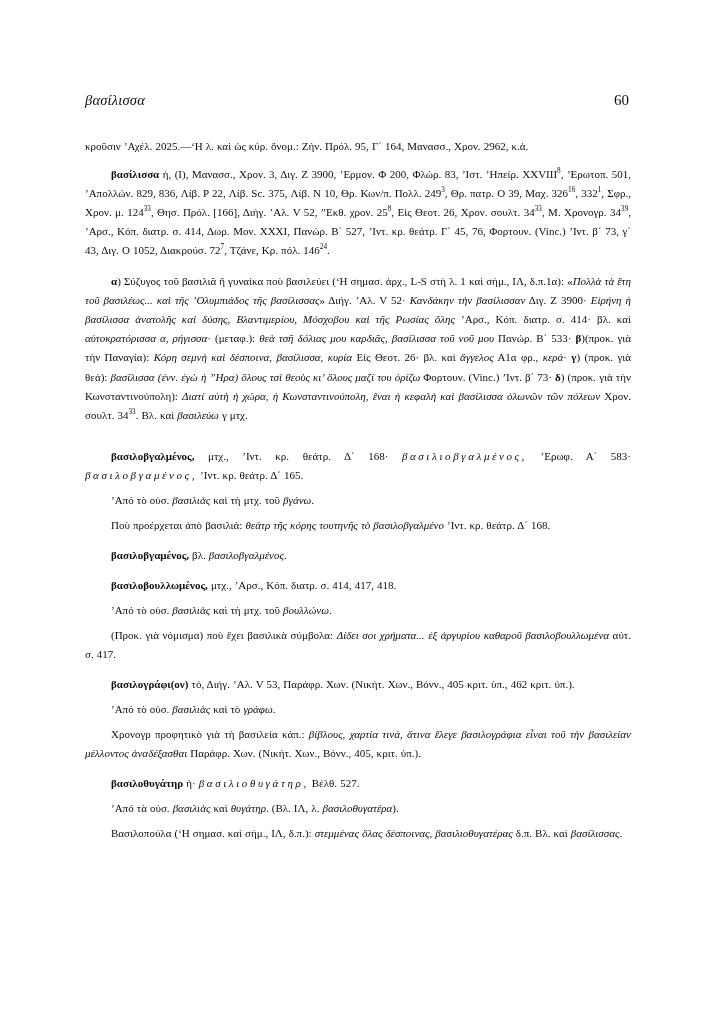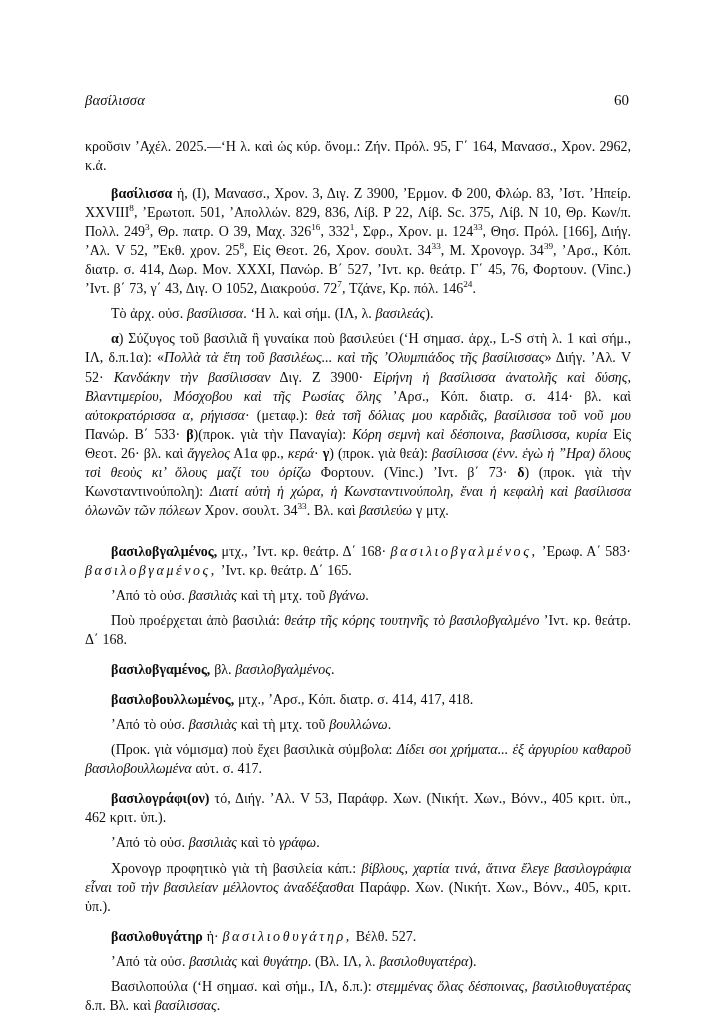--- a/index.html
+++ b/index.html
@@ -48,21 +48,21 @@
     font-style: normal;
   }
   .body-col {
     position: absolute;
     left: 85px;
     top: 137px;
     width: 546px;
   }
   .para {
     margin: 0 0 0 0;
-    font-size: 14px;
+    font-size: 11px;
     line-height: 19.05px;
     text-align: justify;
     text-justify: inter-word;
     -webkit-hyphens: none;
     hyphens: none;
     word-spacing: 0.3px;
   }
   .para.indent {
     text-indent: 26px;
   }
@@ -106,21 +106,20 @@
   <div class="body-col">
 
     <p class="para noindent"><span>κροῦσιν ’Αχέλ. 2025.—‘Η λ. καὶ ὡς κύρ. ὄνομ.: Ζήν. Πρόλ. 95, Γ΄ 164, Μανασσ., Χρον. 2962, κ.ἀ.</span></p>
 
     <div class="gap-md"></div>
 
     <p class="para indent"><span class="hw">βασίλισσα</span><span> ἡ, (I), Μανασσ., Χρον. 3, Διγ. Ζ 3900, ’Ερμον. Φ 200, Φλώρ. 83, ’Ιστ. ’Ηπείρ. XXVIII</span><sup>8</sup><span>, ’Ερωτοπ. 501, ’Απολλών. 829, 836, Λίβ. P 22, Λίβ. Sc. 375, Λίβ. N 10, Θρ. Κων/π. Πολλ. 249</span><sup>3</sup><span>, Θρ. πατρ. O 39, Μαχ. 326</span><sup>16</sup><span>, 332</span><sup>1</sup><span>, Σφρ., Χρον. μ. 124</span><sup>33</sup><span>, Θησ. Πρόλ. [166], Διήγ. ’Αλ. V 52, ”Εκθ. χρον. 25</span><sup>8</sup><span>, Εἰς Θεοτ. 26, Χρον. σουλτ. 34</span><sup>33</sup><span>, Μ. Χρονογρ. 34</span><sup>39</sup><span>, ’Αρσ., Κόπ. διατρ. σ. 414, Δωρ. Μον. XXXI, Πανώρ. Β΄ 527, ’Ιντ. κρ. θεάτρ. Γ΄ 45, 76, Φορτουν. (Vinc.) ’Ιντ. β΄ 73, γ΄ 43, Διγ. Ο 1052, Διακρούσ. 72</span><sup>7</sup><span>, Τζάνε, Κρ. πόλ. 146</span><sup>24</sup><span>.</span></p>
 
     <div class="gap-sm"></div>
 
-    <p class="para indent"><span>Τὸ ἀρχ. οὐσ. </span><span class="it">βασίλισσα</span><span>. ‘Η λ. καὶ σήμ. (ΙΛ, λ. </span><span class="it">βασιλεάς</span><span>).</span></p>
 
     <div class="gap-sm"></div>
 
     <p class="para indent"><span class="lbl">α</span><span>) Σύζυγος τοῦ βασιλιᾶ ἢ γυναίκα ποὺ βασιλεύει (‘Η σημασ. ἀρχ., L-S στὴ λ. 1 καὶ σήμ., ΙΛ, δ.π.1α): «</span><span class="it">Πολλὰ τὰ ἔτη τοῦ βασιλέως... καὶ τῆς ’Ολυμπιάδος  τῆς βασίλισσας</span><span>» Διήγ. ’Αλ. V 52· </span><span class="it">Κανδάκην τὴν βασίλισσαν</span><span> Διγ. Ζ 3900· </span><span class="it">Εἰρήνη ἡ βασίλισσα ἀνατολῆς καὶ δύσης,    Βλαντιμερίου, Μόσχοβου καὶ τῆς Ρωσίας ὅλης</span><span> ’Αρσ., Κόπ. διατρ. σ. 414· βλ. καὶ </span><span class="it">αὐτοκρατόρισσα α, ρήγισσα</span><span>·    (μεταφ.): </span><span class="it">θεὰ τσῆ δόλιας μου καρδιᾶς, βασίλισσα τοῦ νοῦ μου</span><span> Πανώρ. Β΄ 533·    </span><span class="lbl">β</span><span>)(προκ. γιὰ τὴν Παναγία): </span><span class="it">Κόρη σεμνὴ καὶ δέσποινα, βασίλισσα, κυρία</span><span> Εἰς Θεοτ. 26· βλ. καὶ </span><span class="it">ἄγγελος</span><span> Α1α φρ., </span><span class="it">κερά</span><span>·    </span><span class="lbl">γ</span><span>) (προκ. γιὰ θεά): </span><span class="it">βασίλισσα (ἐνν. ἐγὼ ἡ ”Ηρα) ὅλους τσὶ θεοὺς κι’ ὅλους μαζί του ὁρίζω</span><span> Φορτουν. (Vinc.) ’Ιντ. β΄ 73·    </span><span class="lbl">δ</span><span>) (προκ. γιὰ τὴν Κωνσταντινούπολη): </span><span class="it">Διατί αὐτὴ ἡ χώρα, ἡ Κωνσταντινούπολη, ἔναι ἡ κεφαλὴ καὶ βασίλισσα ὁλωνῶν τῶν πόλεων</span><span> Χρον. σουλτ. 34</span><sup>33</sup><span>. Βλ. καὶ </span><span class="it">βασιλεύω</span><span> γ μτχ.</span></p>
 
     <div class="gap-lg"></div>
 
 
     <div class="gap-lg"></div>
 

